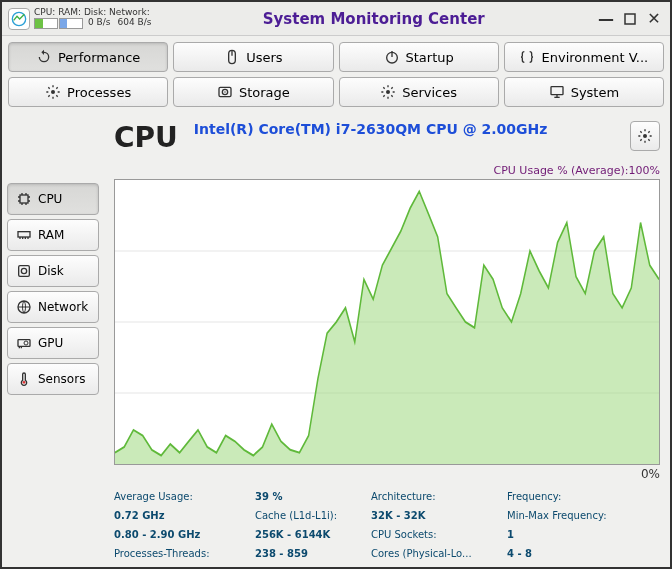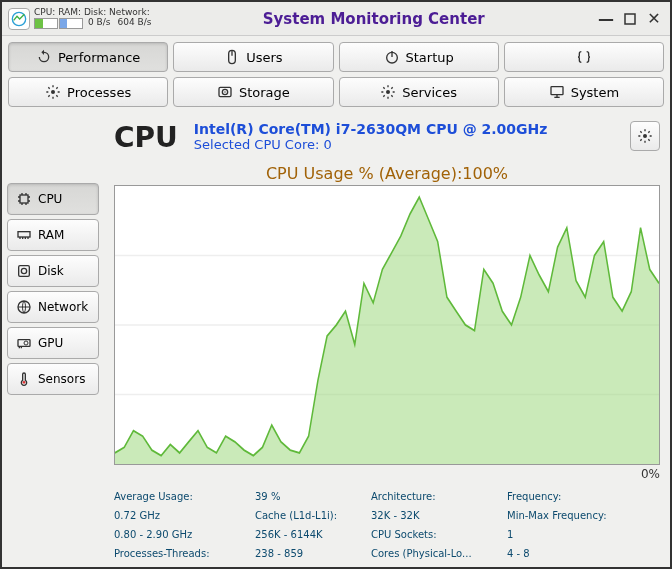--- a/index.html
+++ b/index.html
@@ -28,27 +28,27 @@
 .side-btn svg { width: 16px; height: 16px; fill: #333; }
 
 .content { flex: 1; padding: 8px 10px; overflow: hidden; display: flex; flex-direction: column; }
 .cpu-header { display: flex; align-items: flex-start; gap: 16px; }
 .cpu-title { font-size: 28px; font-weight: bold; color: #222; }
 .cpu-desc { flex: 1; font-size: 13px; color: #1d4ed8; }
 .cpu-desc .model { font-weight: bold; font-size: 14px; }
 .gear-btn { width: 30px; height: 30px; background: linear-gradient(#fdfdfd,#eaeaea); border: 1px solid #aaa; border-radius: 4px; display: flex; align-items: center; justify-content: center; cursor: pointer; }
 .gear-btn svg { width: 16px; height: 16px; fill: #333; }
 
-.chart-label-row { display: flex; justify-content: center; font-size: 16px; color: #a16207; margin-top: 10px; }
+.chart-label-row { display: flex; justify-content: flex-end; font-size: 11px; color: #701a75; margin-top: 10px; }
 .chart { flex: 1; border: 1px solid #999; background: #fff; margin-top: 2px; position: relative; min-height: 180px; }
 .chart svg { position: absolute; inset: 0; width: 100%; height: 100%; }
 .chart-bottom { display: flex; justify-content: flex-end; font-size: 12px; color: #333; margin-top: 2px; }
 
 .info-grid { display: grid; grid-template-columns: 135px 110px 130px 1fr; row-gap: 8px; column-gap: 6px; font-size: 10px; color: #0c4a6e; margin-top: 10px; }
-.info-grid .val { font-weight: normal; }
+.info-grid .val { font-weight: bold; }
 </style>
 </head>
 <body>
 
 <div class="titlebar">
   <div class="app-icon">
     <svg viewBox="0 0 24 24">
         <circle cx="12" cy="12" r="10" fill="none" stroke="#2a9fd6" stroke-width="2"></circle>
         <path d="M4 14 L9 8 L13 12 L20 5" fill="none" stroke="#3cb043" stroke-width="2"></path>
       </svg>
@@ -94,20 +94,21 @@
     <svg viewBox="0 0 24 24">
         <circle cx="12" cy="13" r="8" fill="none" stroke="#333" stroke-width="2"></circle>
         <line x1="12" y1="3" x2="12" y2="12" stroke="#333" stroke-width="2"></line>
       </svg>
     <span>Startup</span>
   </div>
   <div class="tab-btn">
     <svg viewBox="0 0 24 24">
         <path d="M8 4c-2 0-3 1-3 3v3c0 1-1 2-2 2 1 0 2 1 2 2v3c0 2 1 3 3 3M16 4c2 0 3 1 3 3v3c0 1 1 2 2 2-1 0-2 1-2 2v3c0 2-1 3-3 3" fill="none" stroke="#333" stroke-width="2"></path>
       </svg>
+    <span>Environment V...</span>
   </div>
   <div class="tab-btn">
     <svg viewBox="0 0 24 24">
         <circle cx="12" cy="12" r="3" fill="#333"></circle>
         <path d="M12 2v3M12 19v3M2 12h3M19 12h3M5 5l2 2M17 17l2 2M19 5l-2 2M7 17l-2 2" stroke="#333" stroke-width="2"></path>
       </svg>
     <span>Processes</span>
   </div>
   <div class="tab-btn">
     <svg viewBox="0 0 24 24">
@@ -180,21 +181,20 @@
         </svg>
       <span>Sensors</span>
     </div>
   </div>
 
   <div class="content">
     <div class="cpu-header">
       <div class="cpu-title">CPU</div>
       <div class="cpu-desc">
         <div class="model">Intel(R) Core(TM) i7-2630QM CPU @ 2.00GHz</div>
-        <div>Selected CPU Core: 0</div>
       </div>
       <div class="gear-btn">
         <svg viewBox="0 0 24 24">
             <circle cx="12" cy="12" r="3" fill="#333"></circle>
             <path d="M12 2v3M12 19v3M2 12h3M19 12h3M5 5l2 2M17 17l2 2M19 5l-2 2M7 17l-2 2" stroke="#333" stroke-width="2"></path>
           </svg>
       </div>
     </div>
 
     <div class="chart-label-row">

